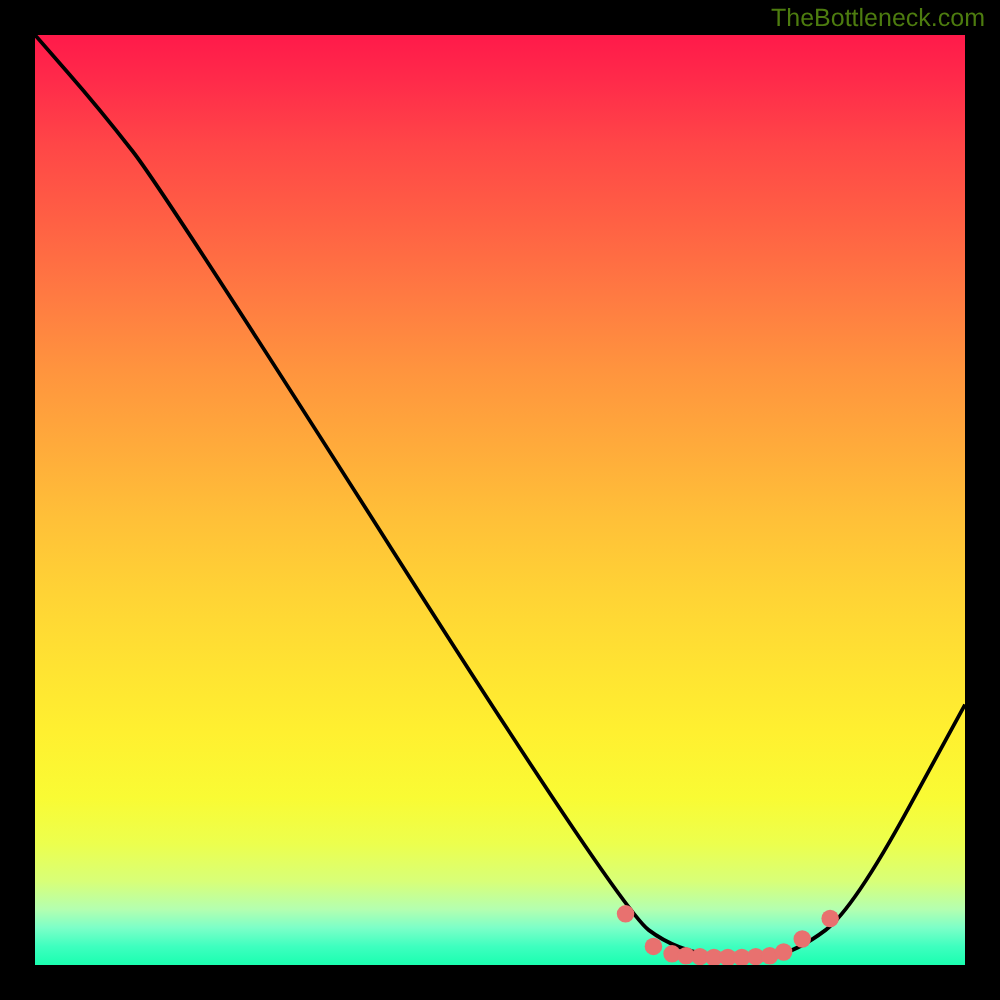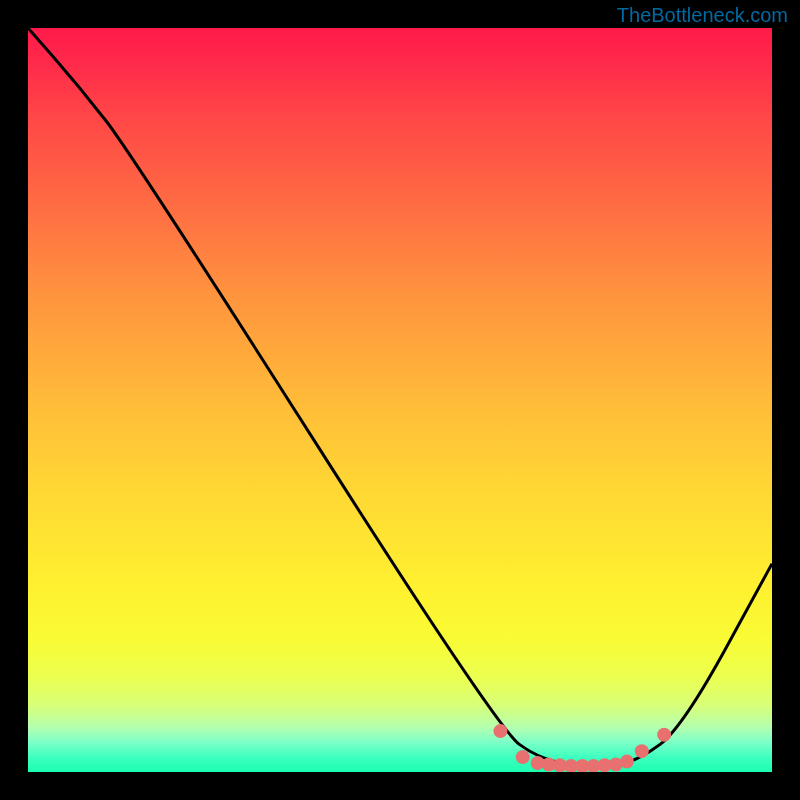--- a/index.html
+++ b/index.html
@@ -7,21 +7,21 @@
     width: 800px;
     height: 800px;
     background: #000;
     position: relative;
     font-family: Arial, sans-serif;
   }
   .watermark {
     position: absolute;
     top: 4px;
     right: 12px;
-    color: #0369a1;
+    color: #4d7c0f;
     font-size: 20px;
     font-weight: 500;
     z-index: 10;
   }
   .plot-area {
     position: absolute;
     top: 28px;
     left: 28px;
     width: 744px;
     height: 744px;

